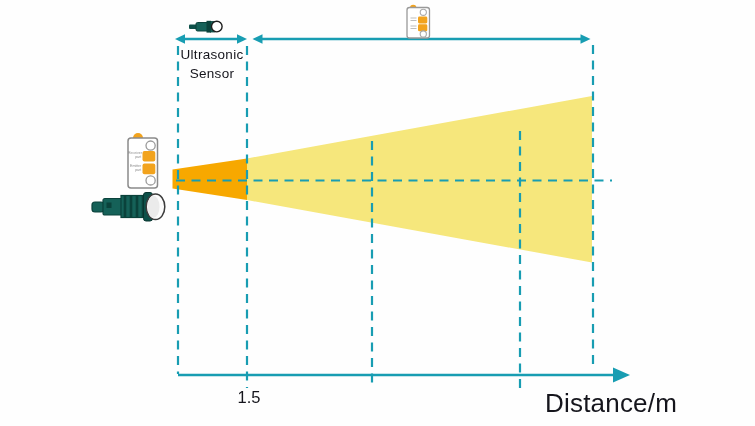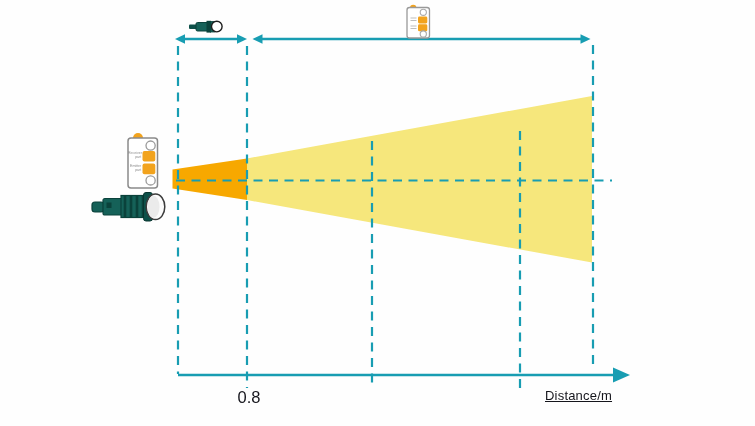--- a/index.html
+++ b/index.html
@@ -8,21 +8,21 @@
     overflow:hidden; font-family:"Liberation Sans", sans-serif;
   }
   .stage svg { position:absolute; left:0; top:0; }
   .lbl { position:absolute; color:#15151c; }
   .lbl-ultrasonic { left:170px; top:46px; width:84px; text-align:center;
     font-size:13.5px; line-height:18.5px; letter-spacing:0.3px; }
   .lbl-ultrasonic span { display:block; }
   .lbl-optical { left:344px; top:48px; width:130px; text-align:center;
     font-size:13.5px; letter-spacing:0.3px; }
   .lbl-tick { left:229px; top:388px; width:40px; text-align:center; font-size:16.5px; }
-  .lbl-axis-title { left:545px; top:388px; width:120px; font-size:13px; letter-spacing:0.2px;text-decoration:underline; }
+  .lbl-axis-title { left:545px; top:388px; width:120px; font-size:26px; letter-spacing:0.2px; }
   .tinylbl { position:absolute; font-size:8px; line-height:8.5px; width:30px;
     text-align:right; color:#8d8d8d; transform:scale(0.44); transform-origin:0 0; }
   .tiny-receiver { left:128px; top:151px; }
   .tiny-emitter  { left:128px; top:164px; }
   .dash  { stroke:#189db2; stroke-width:2.2; stroke-dasharray:9 6.5; fill:none; }
   .aline { stroke:#189db2; stroke-width:2.4; fill:none; }
   .ahead { fill:#189db2; stroke:none; }
   .axisline { stroke:#189db2; stroke-width:2.6; fill:none; }
 </style>
 </head>
@@ -102,22 +102,24 @@
         <line x1="137" y1="195.5" x2="137" y2="217.5"></line>
         <line x1="143" y1="195.5" x2="143" y2="217.5"></line>
       </g>
       <rect x="143.5" y="192.5" width="9" height="28.5" rx="2.5" fill="#0d5049" stroke="#08352f" stroke-width="1"></rect>
       <ellipse cx="155.5" cy="206.8" rx="9.3" ry="12.8" fill="#fcfcfc" stroke="#3c3c3c" stroke-width="1.5"></ellipse>
       <ellipse cx="153.5" cy="206.8" rx="6" ry="11" fill="#ebebeb" stroke="none"></ellipse>
     </g>
   </svg>
 
   <div class="lbl lbl-ultrasonic">
+    <span>Ultrasonic</span>
+    <span>Sensor</span>
   </div>
 
 
-  <div class="lbl lbl-tick">0.8</div>
+  <div class="lbl lbl-tick">1.5</div>
 
   <div class="lbl lbl-axis-title">Distance/m</div>
 
   <span class="tinylbl tiny-receiver">Receiver part</span>
   <span class="tinylbl tiny-emitter">Emitter part</span>
 </div>
 
 </body></html>

